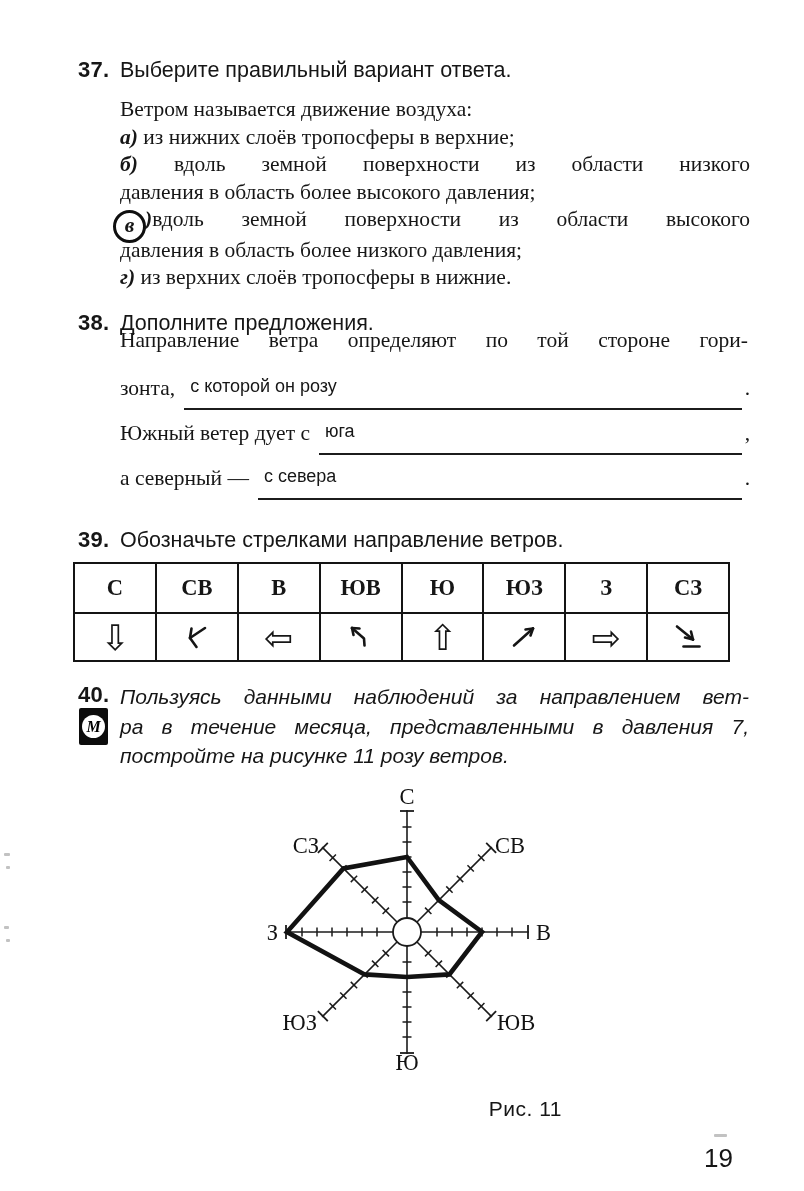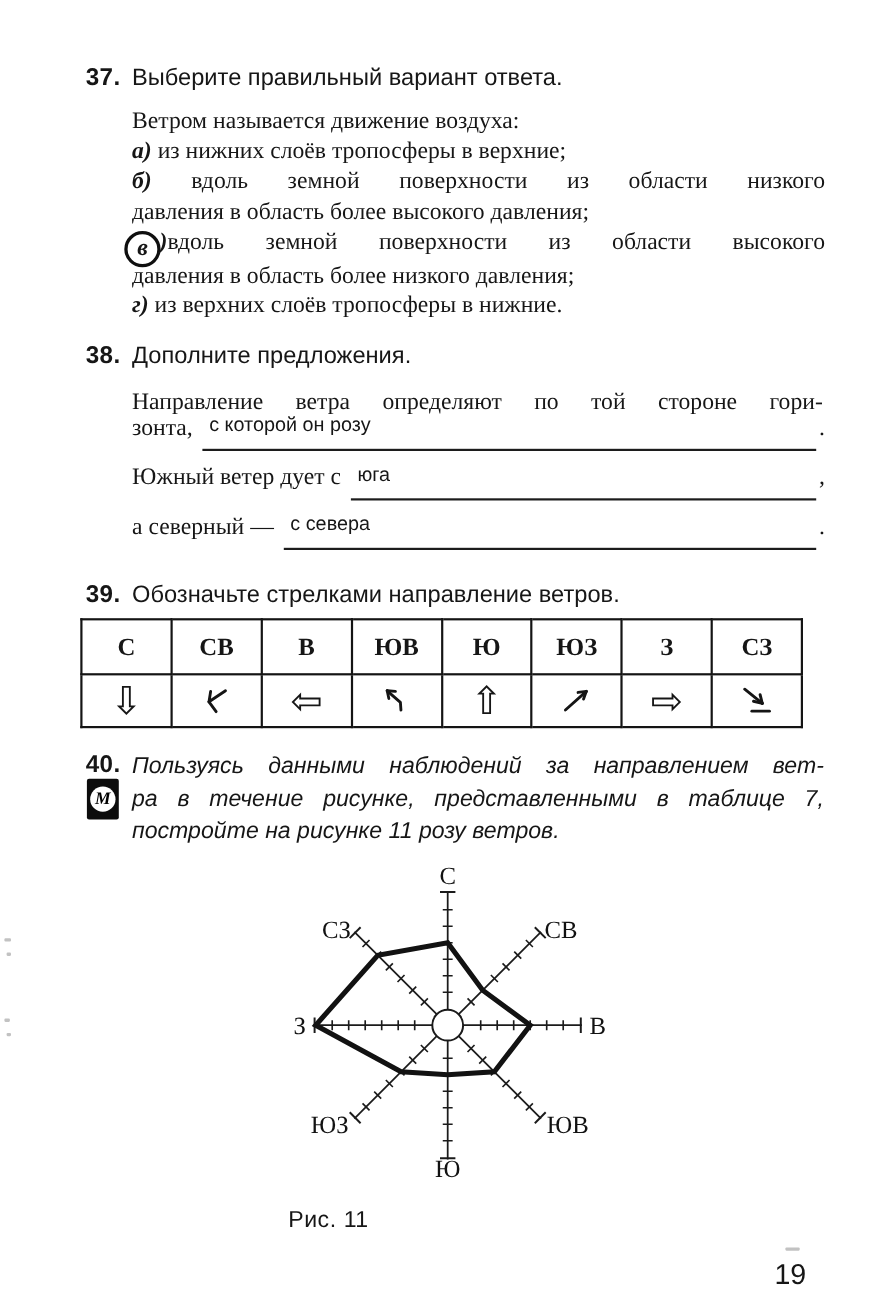--- a/index.html
+++ b/index.html
@@ -12,21 +12,21 @@
   .q37-body{position:absolute;left:120px;top:96px;width:630px;
             font-family:"Liberation Serif",serif;font-size:21.5px;line-height:27.6px;}
   .q37-body .ln{white-space:normal;}
   .j{text-align:justify;text-align-last:justify;}
   .optl{font-weight:bold;font-style:italic;}
   .circle-letter{display:inline-flex;align-items:center;justify-content:center;
                  width:27px;height:27px;border:3px solid #0f0f0f;border-radius:50%;
                  font-weight:bold;font-style:italic;vertical-align:-6px;
                  margin:-6px -1px -6px -7px;}
   
-  .q38-intro{position:absolute;left:120px;top:353px;width:628px;
+  .q38-intro{position:absolute;left:120px;top:328px;width:628px;
              font-family:"Liberation Serif",serif;font-size:21.5px;}
   .blank-row{position:absolute;left:120px;width:630px;height:34px;
              display:flex;}
   .blank-row .lbl{font-family:"Liberation Serif",serif;font-size:21.5px;flex:0 0 auto;}
   .blank-row .uline{flex:1 1 auto;border-bottom:2px solid #1c1c1c;margin-left:9px;
                     padding:0 0 2px 6px;font-size:18px;line-height:20px;}
   .blank-row .trail{font-family:"Liberation Serif",serif;font-size:21.5px;margin-left:3px;flex:0 0 auto;}
   
   .wtable{position:absolute;left:73px;top:562px;width:657px;border-collapse:collapse;
           table-layout:fixed;}
@@ -40,21 +40,21 @@
   
   .m-badge{position:absolute;left:79px;top:708px;width:29px;height:37px;background:#0c0c0c;
            border-radius:2px;display:flex;align-items:center;justify-content:center;}
   .m-badge .circ{width:23px;height:23px;background:#ffffff;border-radius:50%;
                  display:flex;align-items:center;justify-content:center;
                  font-family:"Liberation Serif",serif;font-style:italic;font-weight:bold;
                  font-size:16px;color:#000;}
   .q40-body{position:absolute;left:120px;top:682px;width:629px;font-size:21px;line-height:29.6px;font-style:italic;}
   
   .rose-wrap{position:absolute;left:262px;top:784px;width:300px;height:300px;}
-  .fig-caption{position:absolute;left:262px;top:1097px;width:300px;text-align:left;
+  .fig-caption{position:absolute;left:262px;top:1097px;width:300px;text-align:right;
                font-size:21px;letter-spacing:.5px;}
   .page-num{position:absolute;left:704px;top:1143px;font-size:26px;}
   
   .art{position:absolute;background:#c2c2c2;border-radius:1px;}
 </style>
 </head>
 <body>
 
 <div class="page">
 
@@ -144,21 +144,21 @@
     </tr>
   </tbody>
     </table>
 
   <div class="qnum" style="top:682px">40.</div>
   <div class="m-badge">
     <span class="circ">М</span>
   </div>
   <div class="q40-body">
     <div class="j">Пользуясь данными наблюдений за направлением вет-</div>
-    <div class="j">ра в течение рисунке, представленными в таблице 7,</div>
+    <div class="j">ра в течение месяца, представленными в давления 7,</div>
     <div>постройте на рисунке 11 розу ветров.</div>
   </div>
 
   <div class="rose-wrap" id="rose"><svg viewBox="0 0 300 300" width="300" height="300">
         <line x1="145" y1="148" x2="145" y2="26" stroke="#1b1b1b" stroke-width="1.6"></line>
         <line x1="140.5" y1="118" x2="149.5" y2="118" stroke="#1b1b1b" stroke-width="1.5"></line>
         <line x1="140.5" y1="103" x2="149.5" y2="103" stroke="#1b1b1b" stroke-width="1.5"></line>
         <line x1="140.5" y1="88" x2="149.5" y2="88" stroke="#1b1b1b" stroke-width="1.5"></line>
         <line x1="140.5" y1="73" x2="149.5" y2="73" stroke="#1b1b1b" stroke-width="1.5"></line>
         <line x1="140.5" y1="58" x2="149.5" y2="58" stroke="#1b1b1b" stroke-width="1.5"></line>

